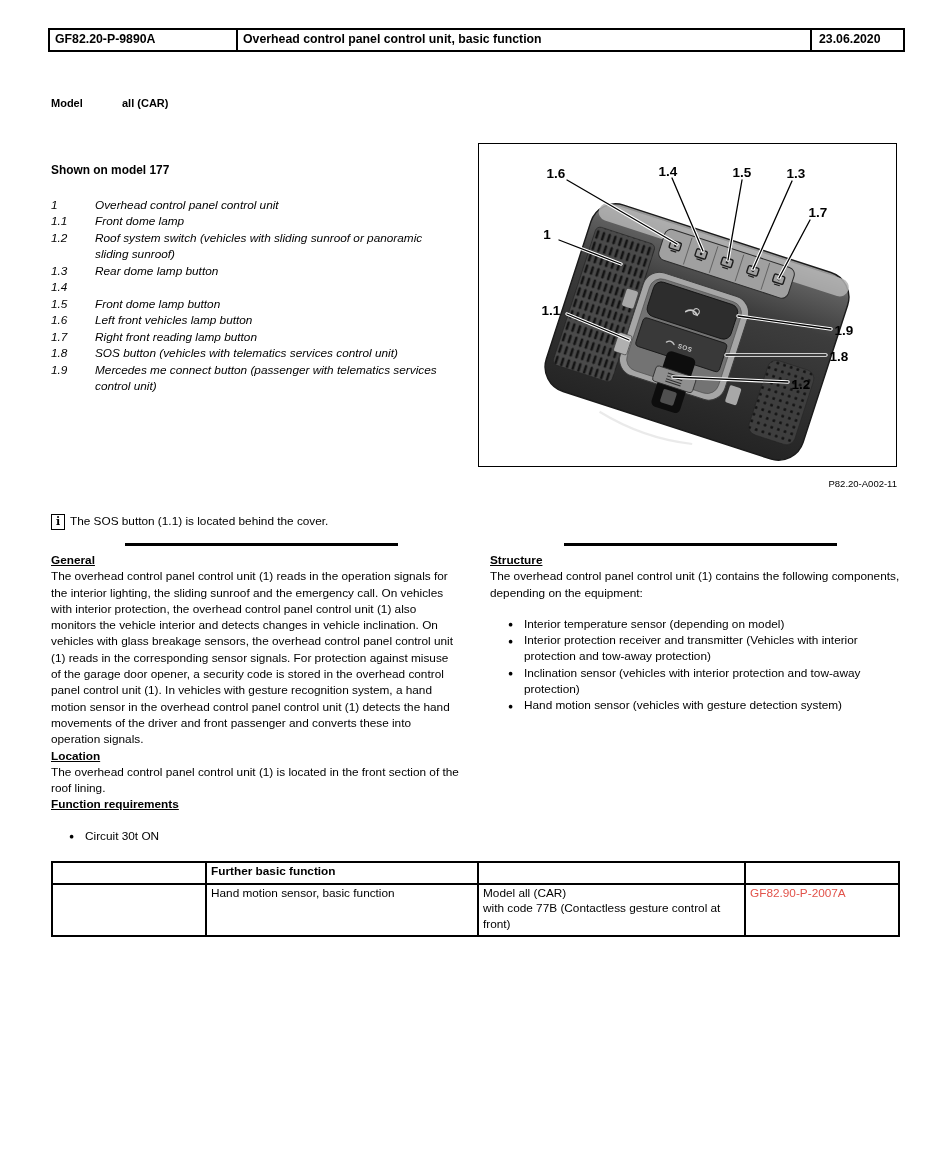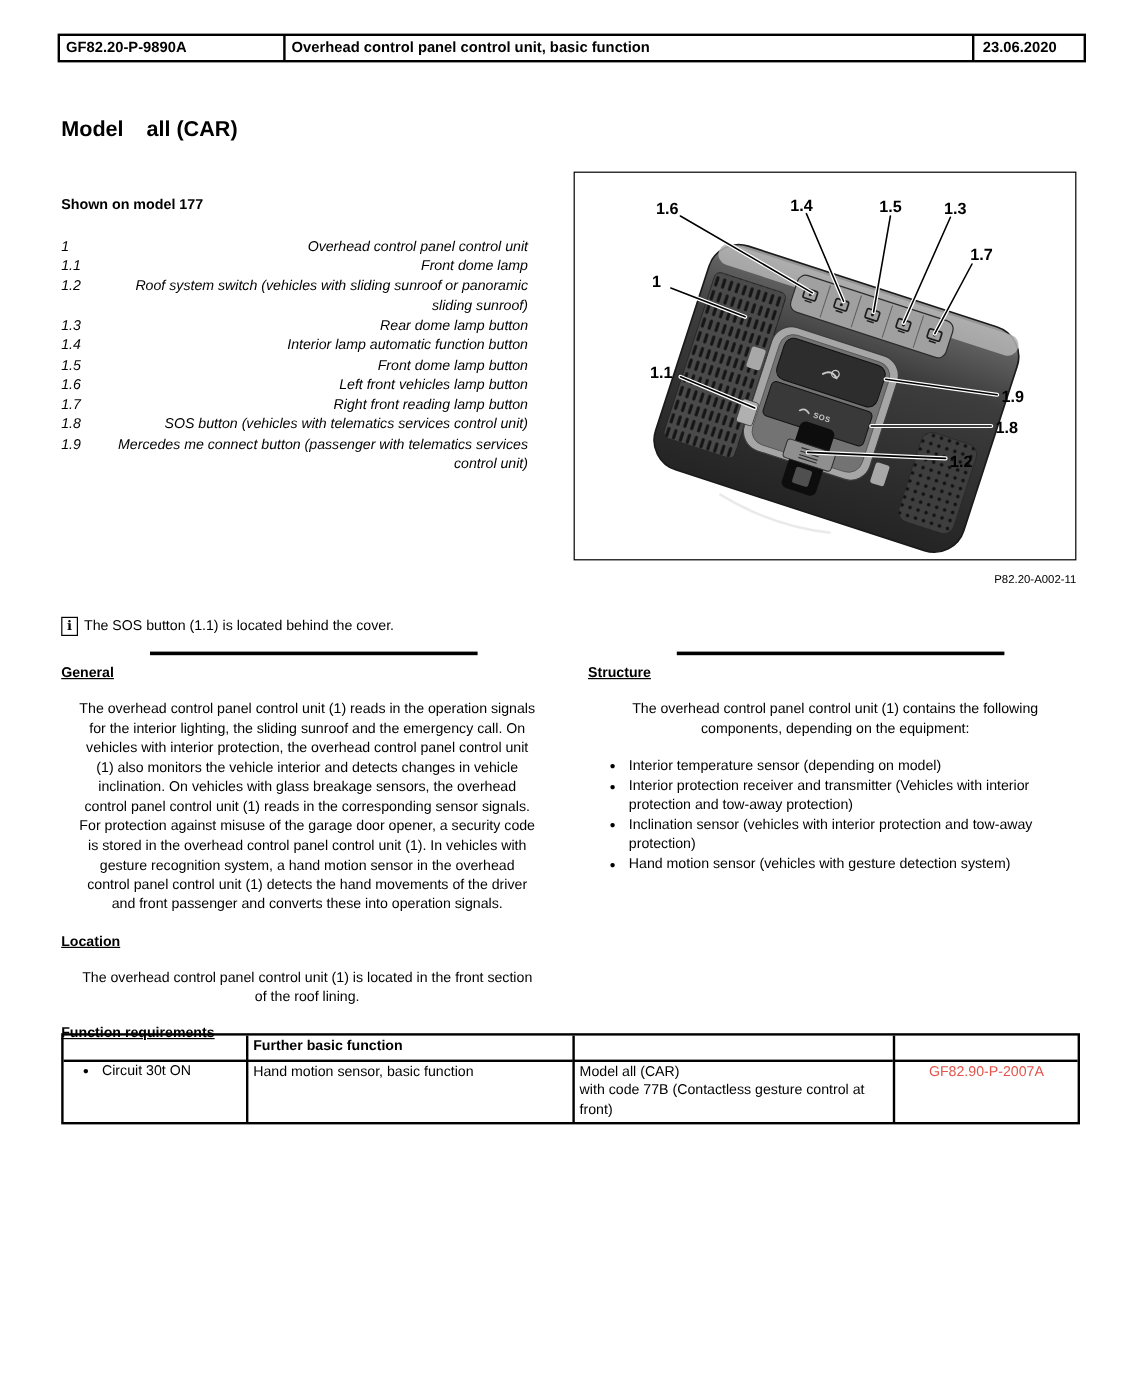--- a/index.html
+++ b/index.html
@@ -11,61 +11,61 @@
   .hdr{
     position:absolute;left:48px;top:28px;width:857px;display:flex;
     border:2px solid #000;box-sizing:border-box;
     font-weight:bold;font-size:12.3px;line-height:15px;
   }
   .hdr .cell{padding:2px 5px 3px 5px;box-sizing:border-box;}
   .hdr .c1{width:186px;}
   .hdr .c2{width:574px;border-left:2px solid #000;}
   .hdr .c3{flex:1;border-left:2px solid #000;padding-left:7px;}
   
-  .model-row{position:absolute;left:51px;top:97px;font-weight:bold;font-size:18px;display:flex;}
+  .model-row{position:absolute;left:51px;top:97px;font-weight:bold;font-size:11px;display:flex;}
   .model-row .lbl{width:71px;}
   .shown-on{position:absolute;left:51px;top:163px;font-weight:bold;font-size:11.9px;}
   
   .legend{position:absolute;left:51px;top:197px;width:420px;font-size:11.8px;line-height:16.45px;font-style:italic;}
   .legend-row{display:flex;}
   .legend-row .num{width:44px;flex:none;}
-  .legend-row .txt{width:345px;text-align:right;}
+  .legend-row .txt{width:345px;}
   
   .fig-frame{position:absolute;left:478px;top:143px;width:419px;height:324px;border:1px solid #000;box-sizing:border-box;background:#fff;}
   .fig-caption{position:absolute;left:478px;top:478px;width:419px;text-align:right;font-size:9.5px;}
   
   .note-row{position:absolute;left:51px;top:514px;display:flex;align-items:flex-start;font-size:11.8px;line-height:15px;}
   .info-box{
     flex:none;width:12px;height:14px;border:1.4px solid #000;margin-right:5px;margin-top:0px;
     font-family:"DejaVu Serif",serif;font-weight:bold;font-size:11px;line-height:13px;text-align:center;
   }
   
   .rule{position:absolute;top:543px;height:3px;background:#000;}
   .rule.left{left:125px;width:273px;}
   .rule.right{left:564px;width:273px;}
   
   .col{position:absolute;top:552px;font-size:11.8px;line-height:16.3px;}
   .col.left{left:51px;width:410px;}
   .col.right{left:490px;width:412px;}
   .col h3{margin:0;font-size:11.8px;line-height:16.3px;font-weight:bold;text-decoration:underline;}
-  .col p{margin:14px;text-align:center;}
+  .col p{margin:0;}
   ul.bullets{margin:15px;padding:0;list-style:none;}
   ul.bullets li{position:relative;padding-left:19px;}
   ul.bullets li::before{content:"\25CF";position:absolute;left:3px;top:0.5px;font-size:8.5px;}
   
   .btable{
     position:absolute;left:51px;top:861px;width:849px;border:2px solid #000;box-sizing:border-box;
     display:grid;grid-template-columns:152px 272px 267px 1fr;font-size:11.8px;line-height:15.6px;
   }
   .btable .bcell{padding:1px 4px 3px 4px;box-sizing:border-box;border-left:2px solid #000;}
   .btable .bcell.first{border-left:none;}
   .btable .hrow{border-bottom:2px solid #000;min-height:19px;}
   .btable .hd{font-weight:bold;}
   .prewrap{white-space:pre-line;}
-  .doclink{cursor:pointer;text-align:center;}
+  .doclink{cursor:pointer;}
   
   .callout-label{font-family:"Liberation Sans",sans-serif;font-weight:bold;font-size:13.5px;fill:#000;}
 </style>
 </head>
 <body>
 
 <div id="page">
 
   <div class="hdr">
     <div class="cell c1">GF82.20-P-9890A</div>
@@ -97,21 +97,20 @@
         <span class="txt">Roof system switch (vehicles with sliding sunroof or panoramic sliding sunroof)</span>
       </div>
 
       <div class="legend-row">
         <span class="num">1.3</span>
         <span class="txt">Rear dome lamp button</span>
       </div>
 
       <div class="legend-row">
         <span class="num">1.4</span>
-        <span class="txt">Interior lamp automatic function button</span>
       </div>
 
       <div class="legend-row">
         <span class="num">1.5</span>
         <span class="txt">Front dome lamp button</span>
       </div>
 
       <div class="legend-row">
         <span class="num">1.6</span>
         <span class="txt">Left front vehicles lamp button</span>

